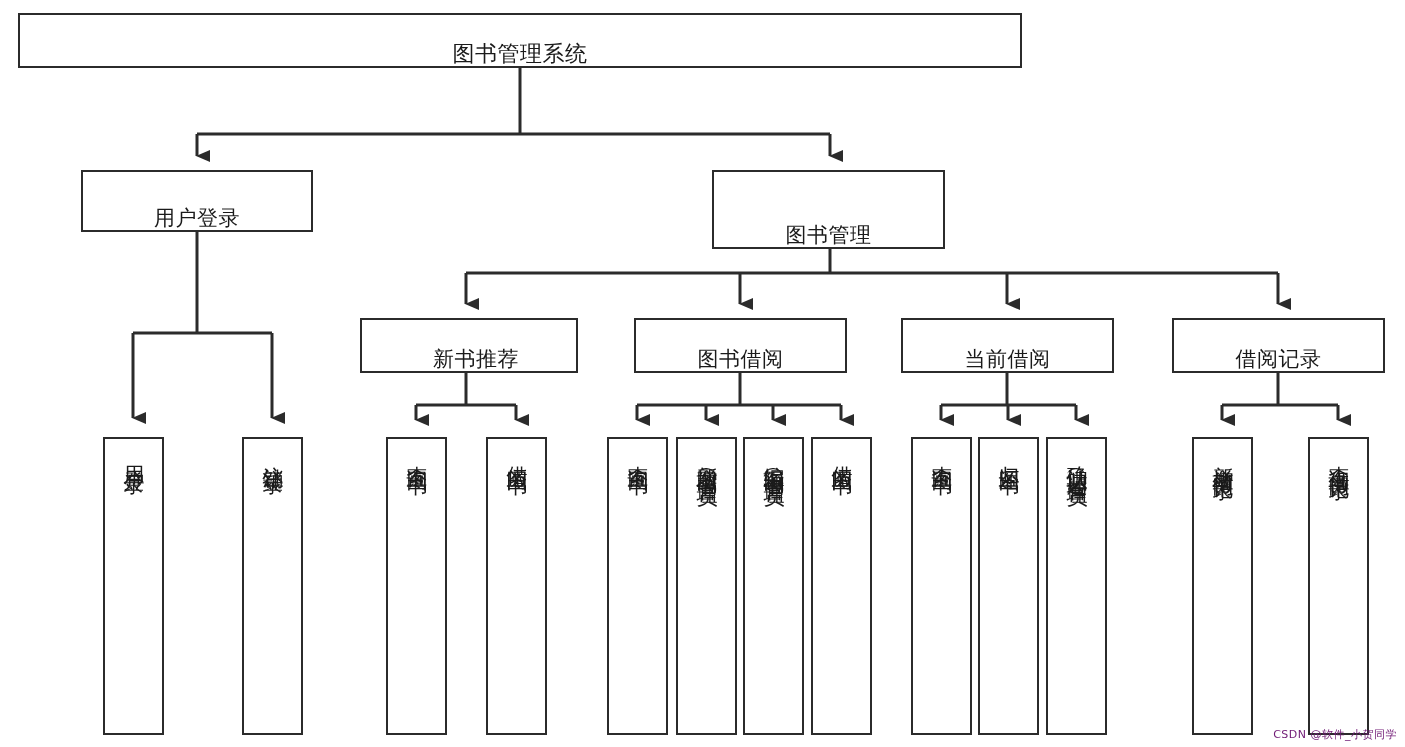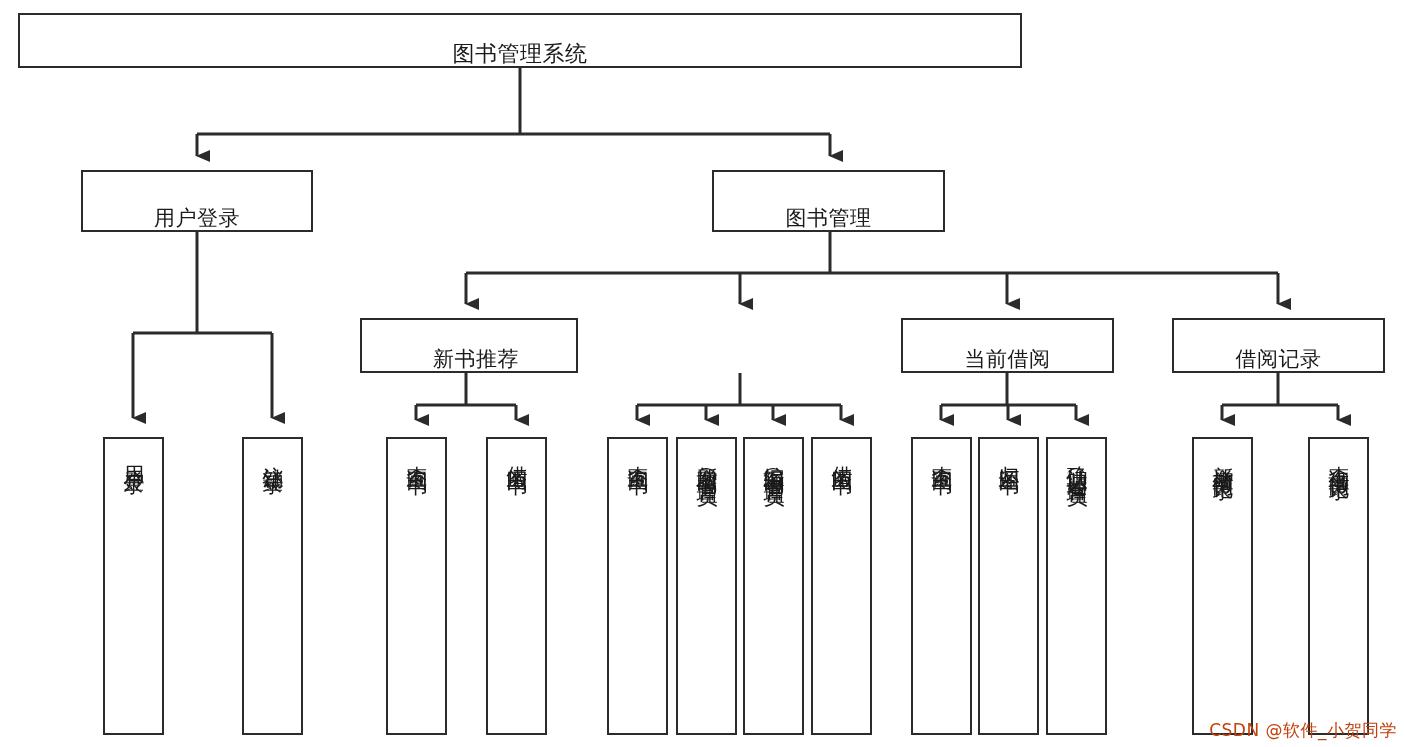--- a/index.html
+++ b/index.html
@@ -57,22 +57,22 @@
     line-height: 1;
     white-space: nowrap;
   }
   #title-node .node-label {
     font-size: 22px;
   }
   .watermark {
     position: absolute;
     right: 8px;
     bottom: 5px;
-    font-size: 17px;
-    color: #c2410c;
+    font-size: 11px;
+    color: #701a75;
     letter-spacing: 0.5px;
     white-space: nowrap;
   }
 </style>
 </head>
 <body>
 
 <div id="canvas">
 
   <svg id="wires" viewBox="0 0 1405 747" xmlns="http://www.w3.org/2000/svg">
@@ -128,28 +128,31 @@
   </svg>
 
   <div class="node horiz" id="title-node" style="left:18px; top:13px; width:1004px; height:55px;">
     <span class="node-label">图书管理系统</span>
   </div>
 
   <div class="node horiz" style="left:81px; top:170px; width:232px; height:62px;">
     <span class="node-label">用户登录</span>
   </div>
 
-  <div class="node horiz" style="left:712px; top:170px; width:233px; height:62px;">
+  <div class="node horiz" style="left:712px; top:170px; width:233px; height:79px;">
     <span class="node-label">图书管理</span>
   </div>
 
   <div class="node horiz" style="left:360px; top:318px; width:218px; height:55px;padding-left:14px;">
     <span class="node-label">新书推荐</span>
   </div>
 
+  <div class="node horiz" style="left:634px; top:318px; width:213px; height:55px;">
+    <span class="node-label">图书借阅</span>
+  </div>
 
   <div class="node horiz" style="left:1172px; top:318px; width:213px; height:55px;">
     <span class="node-label">借阅记录</span>
   </div>
 
   <div class="node horiz" style="left:901px; top:318px; width:213px; height:55px;">
     <span class="node-label">当前借阅</span>
   </div>
 
   <div class="node vert" style="left:103px; top:437px; width:61px; height:298px;">

